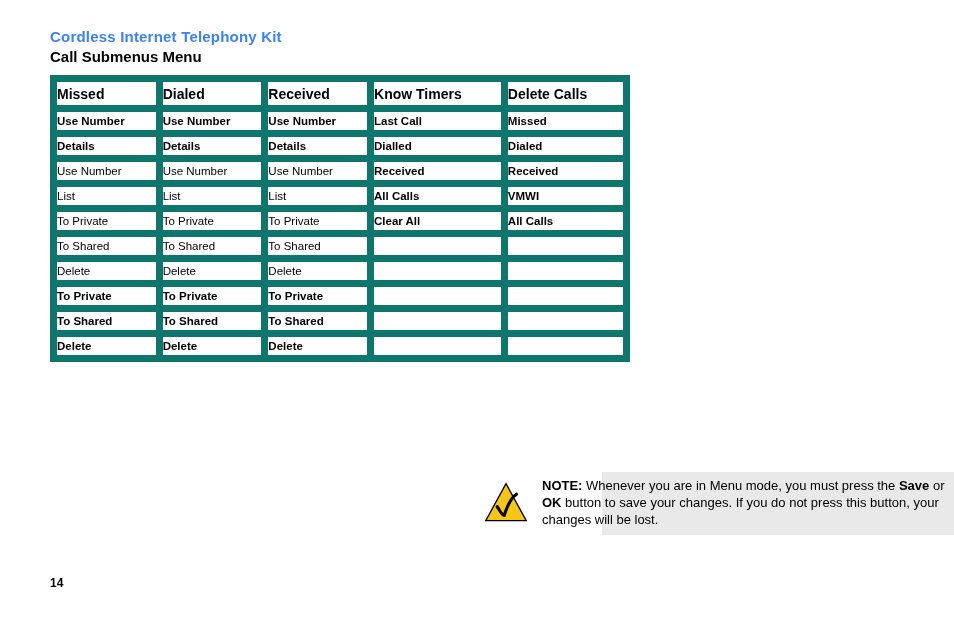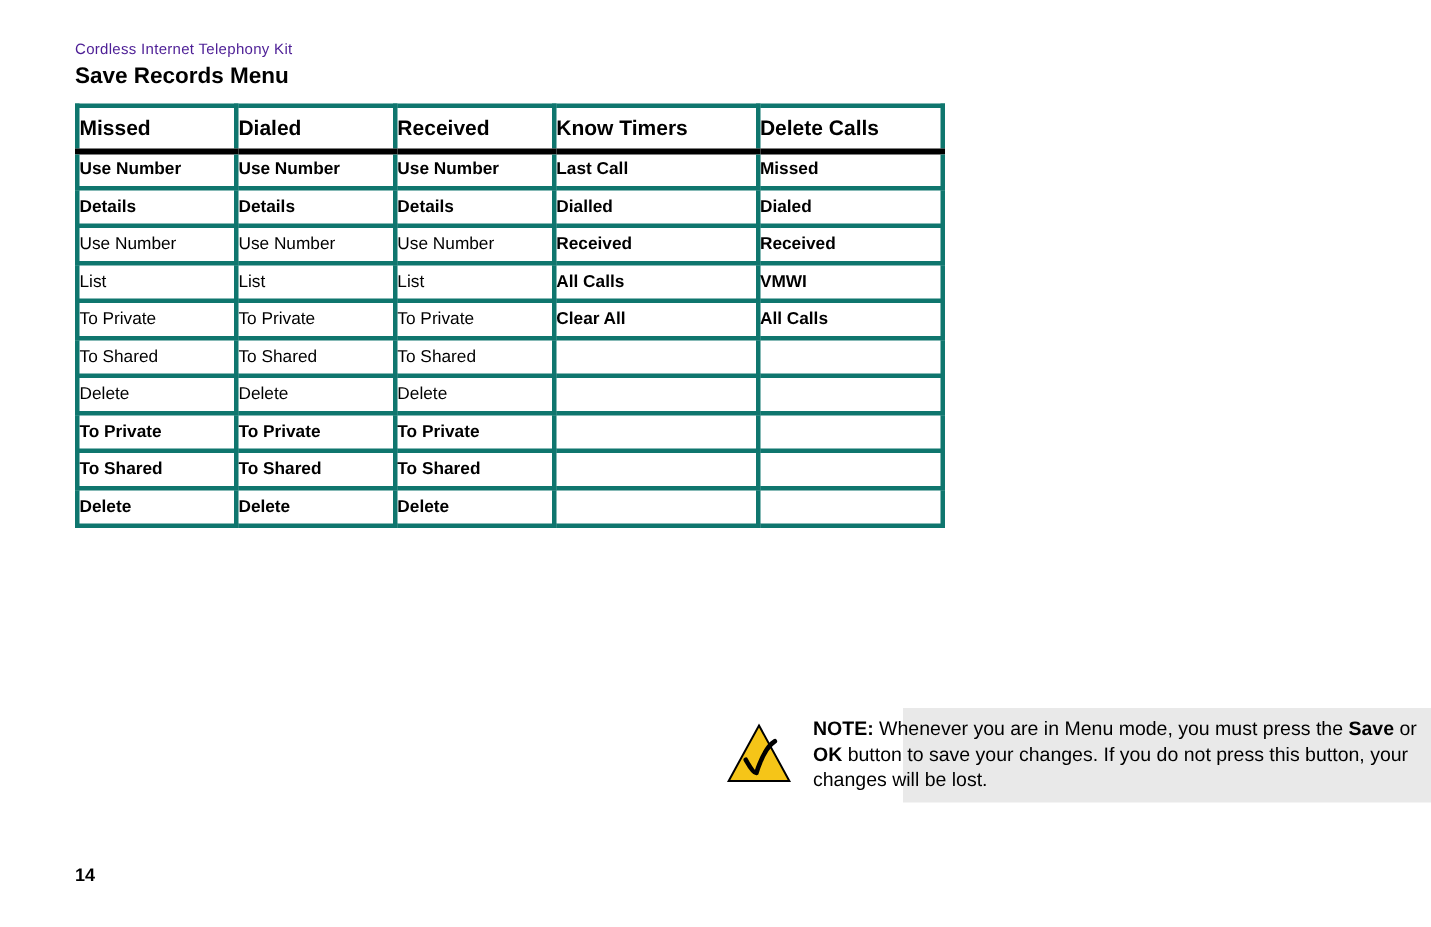--- a/index.html
+++ b/index.html
@@ -6,39 +6,39 @@
     body {
       font-family: Arial, Helvetica, sans-serif;
       width: 954px;
       height: 618px;
       background: #fff;
       color: #000;
       position: relative;
       padding: 28px 50px 0 50px;
     }
     .top-label {
-      font-size: 10px;
-      color: #4c1d95;
-      font-weight: 400;
+      font-size: 15px;
+      color: #3b82f6;
+      font-weight: 700;
       letter-spacing: 0.2px;
       margin-bottom: 3px;
     }
     .section-title {
       font-size: 15px;
       font-weight: 700;
       color: #000;
       margin-bottom: 10px;
     }
     table {
       border-collapse: collapse;
       width: 580px;
       border: 1px solid #000;
     }
     th, td {
-      border: 3px solid #0f766e;
+      border: 7px solid #0f766e;
       padding: 3px 0;
       font-size: 11.5px;
       text-align: left;
       vertical-align: middle;
       height: 25px;
     }
     th {
       font-size: 14px;
       font-weight: 700;
       border-bottom: 4px solid #000;
@@ -85,21 +85,21 @@
       align-items: center;
       font-size: 11px;
     }
     .page-num { font-weight: 700; font-size: 12px; }
     .chapter-block { text-align: right; font-weight: 700; font-size: 10.5px; line-height: 1.5; }
   </style>
 </head>
 <body>
 
 <div class="top-label">Cordless Internet Telephony Kit</div>
-<div class="section-title">Save Records Menu</div>
+<div class="section-title">Call Submenus Menu</div>
 
 <table>
   <thead>
       <tr id="thead-row">
         <th>Missed</th>
         <th>Dialed</th>
         <th>Received</th>
         <th>Know Timers</th>
         <th>Delete Calls</th>
       </tr>

